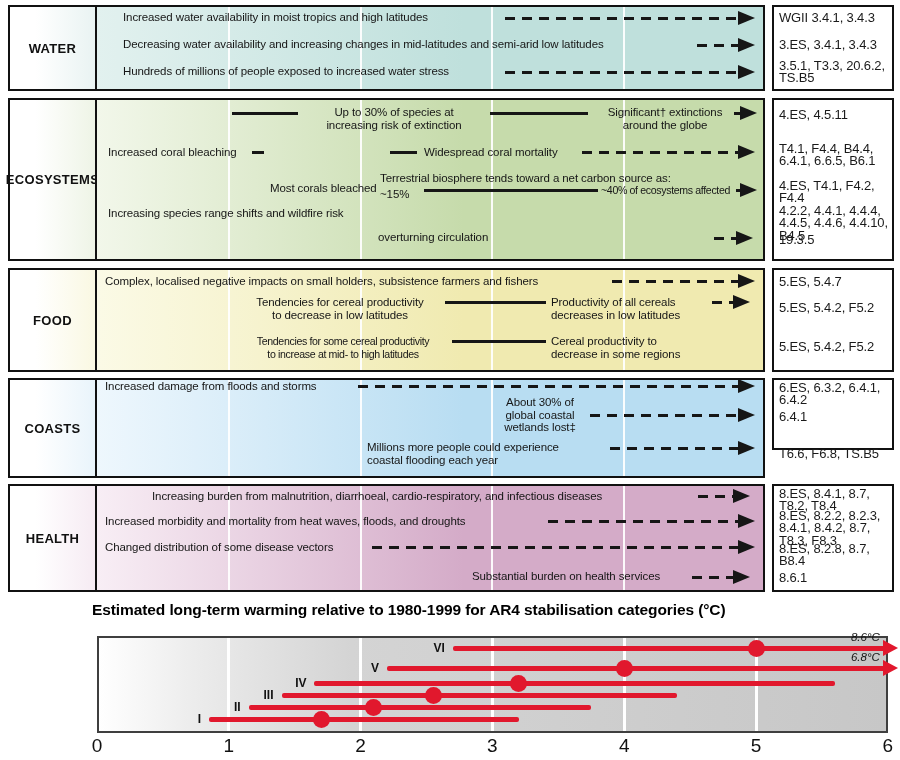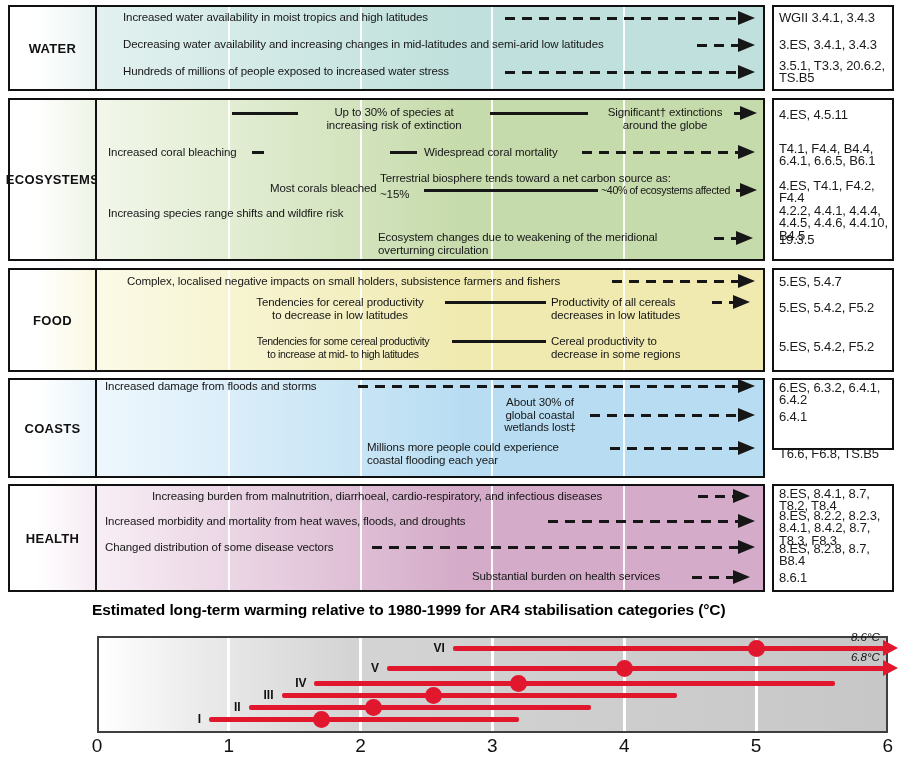--- a/index.html
+++ b/index.html
@@ -113,21 +113,20 @@
           <div class="hline solid" style="left: 327px; width: 174px; top: 88.5px;"></div>
           <div class="btext s" style="left: 504px; top: 84px;">
             <div>~40% of ecosystems affected</div>
           </div>
           <div class="hline solid" style="left: 639px; width: 4px; top: 88.5px;"></div>
           <div class="ahead" style="left: 643px; top: 83px;"></div>
           <div class="btext" style="left: 11px; top: 107px;">
             <div>Increasing species range shifts and wildfire risk</div>
           </div>
           <div class="btext" style="left: 281px; top: 131px;">
-            <div>Ecosystem changes due to weakening of the meridional</div>
             <div>overturning circulation</div>
           </div>
           <div class="hline dash" style="left: 617px; width: 22px; top: 136.5px;"></div>
           <div class="ahead" style="left: 639px; top: 131px;"></div>
         </div>
       </div>
       <div class="refbox" style="top: 98px; height: 163px;">
         <div class="ref" style="top: 9px;">
           <div>4.ES, 4.5.11</div>
         </div>
@@ -148,21 +147,21 @@
           <div>19.3.5</div>
         </div>
       </div>
       <div class="section" style="top: 268px; height: 104px;">
         <div class="sec-label" style="background: linear-gradient(to right, rgb(255, 255, 255) 30%, rgb(250, 248, 226));">FOOD</div>
         <div class="band" style="background: linear-gradient(to right, rgb(251, 250, 230) 0%, rgb(240, 234, 176) 55%, rgb(240, 234, 176) 100%);">
           <div class="gridline" style="left: 130.8px;"></div>
           <div class="gridline" style="left: 262.6px;"></div>
           <div class="gridline" style="left: 394.4px;"></div>
           <div class="gridline" style="left: 526.2px;"></div>
-          <div class="btext" style="left: 8px; top: 5px; margin-left: 22px;">
+          <div class="btext" style="left: 8px; top: 5px;">
             <div>Complex, localised negative impacts on small holders, subsistence farmers and fishers</div>
           </div>
           <div class="hline dash" style="left: 515px; width: 126px; top: 9.5px;"></div>
           <div class="ahead" style="left: 641px; top: 4px;"></div>
           <div class="btext center" style="left: 243px; top: 26px;">
             <div>Tendencies for cereal productivity</div>
             <div>to decrease in low latitudes</div>
           </div>
           <div class="hline solid" style="left: 348px; width: 101px; top: 30.5px;"></div>
           <div class="btext" style="left: 454px; top: 26px;">

